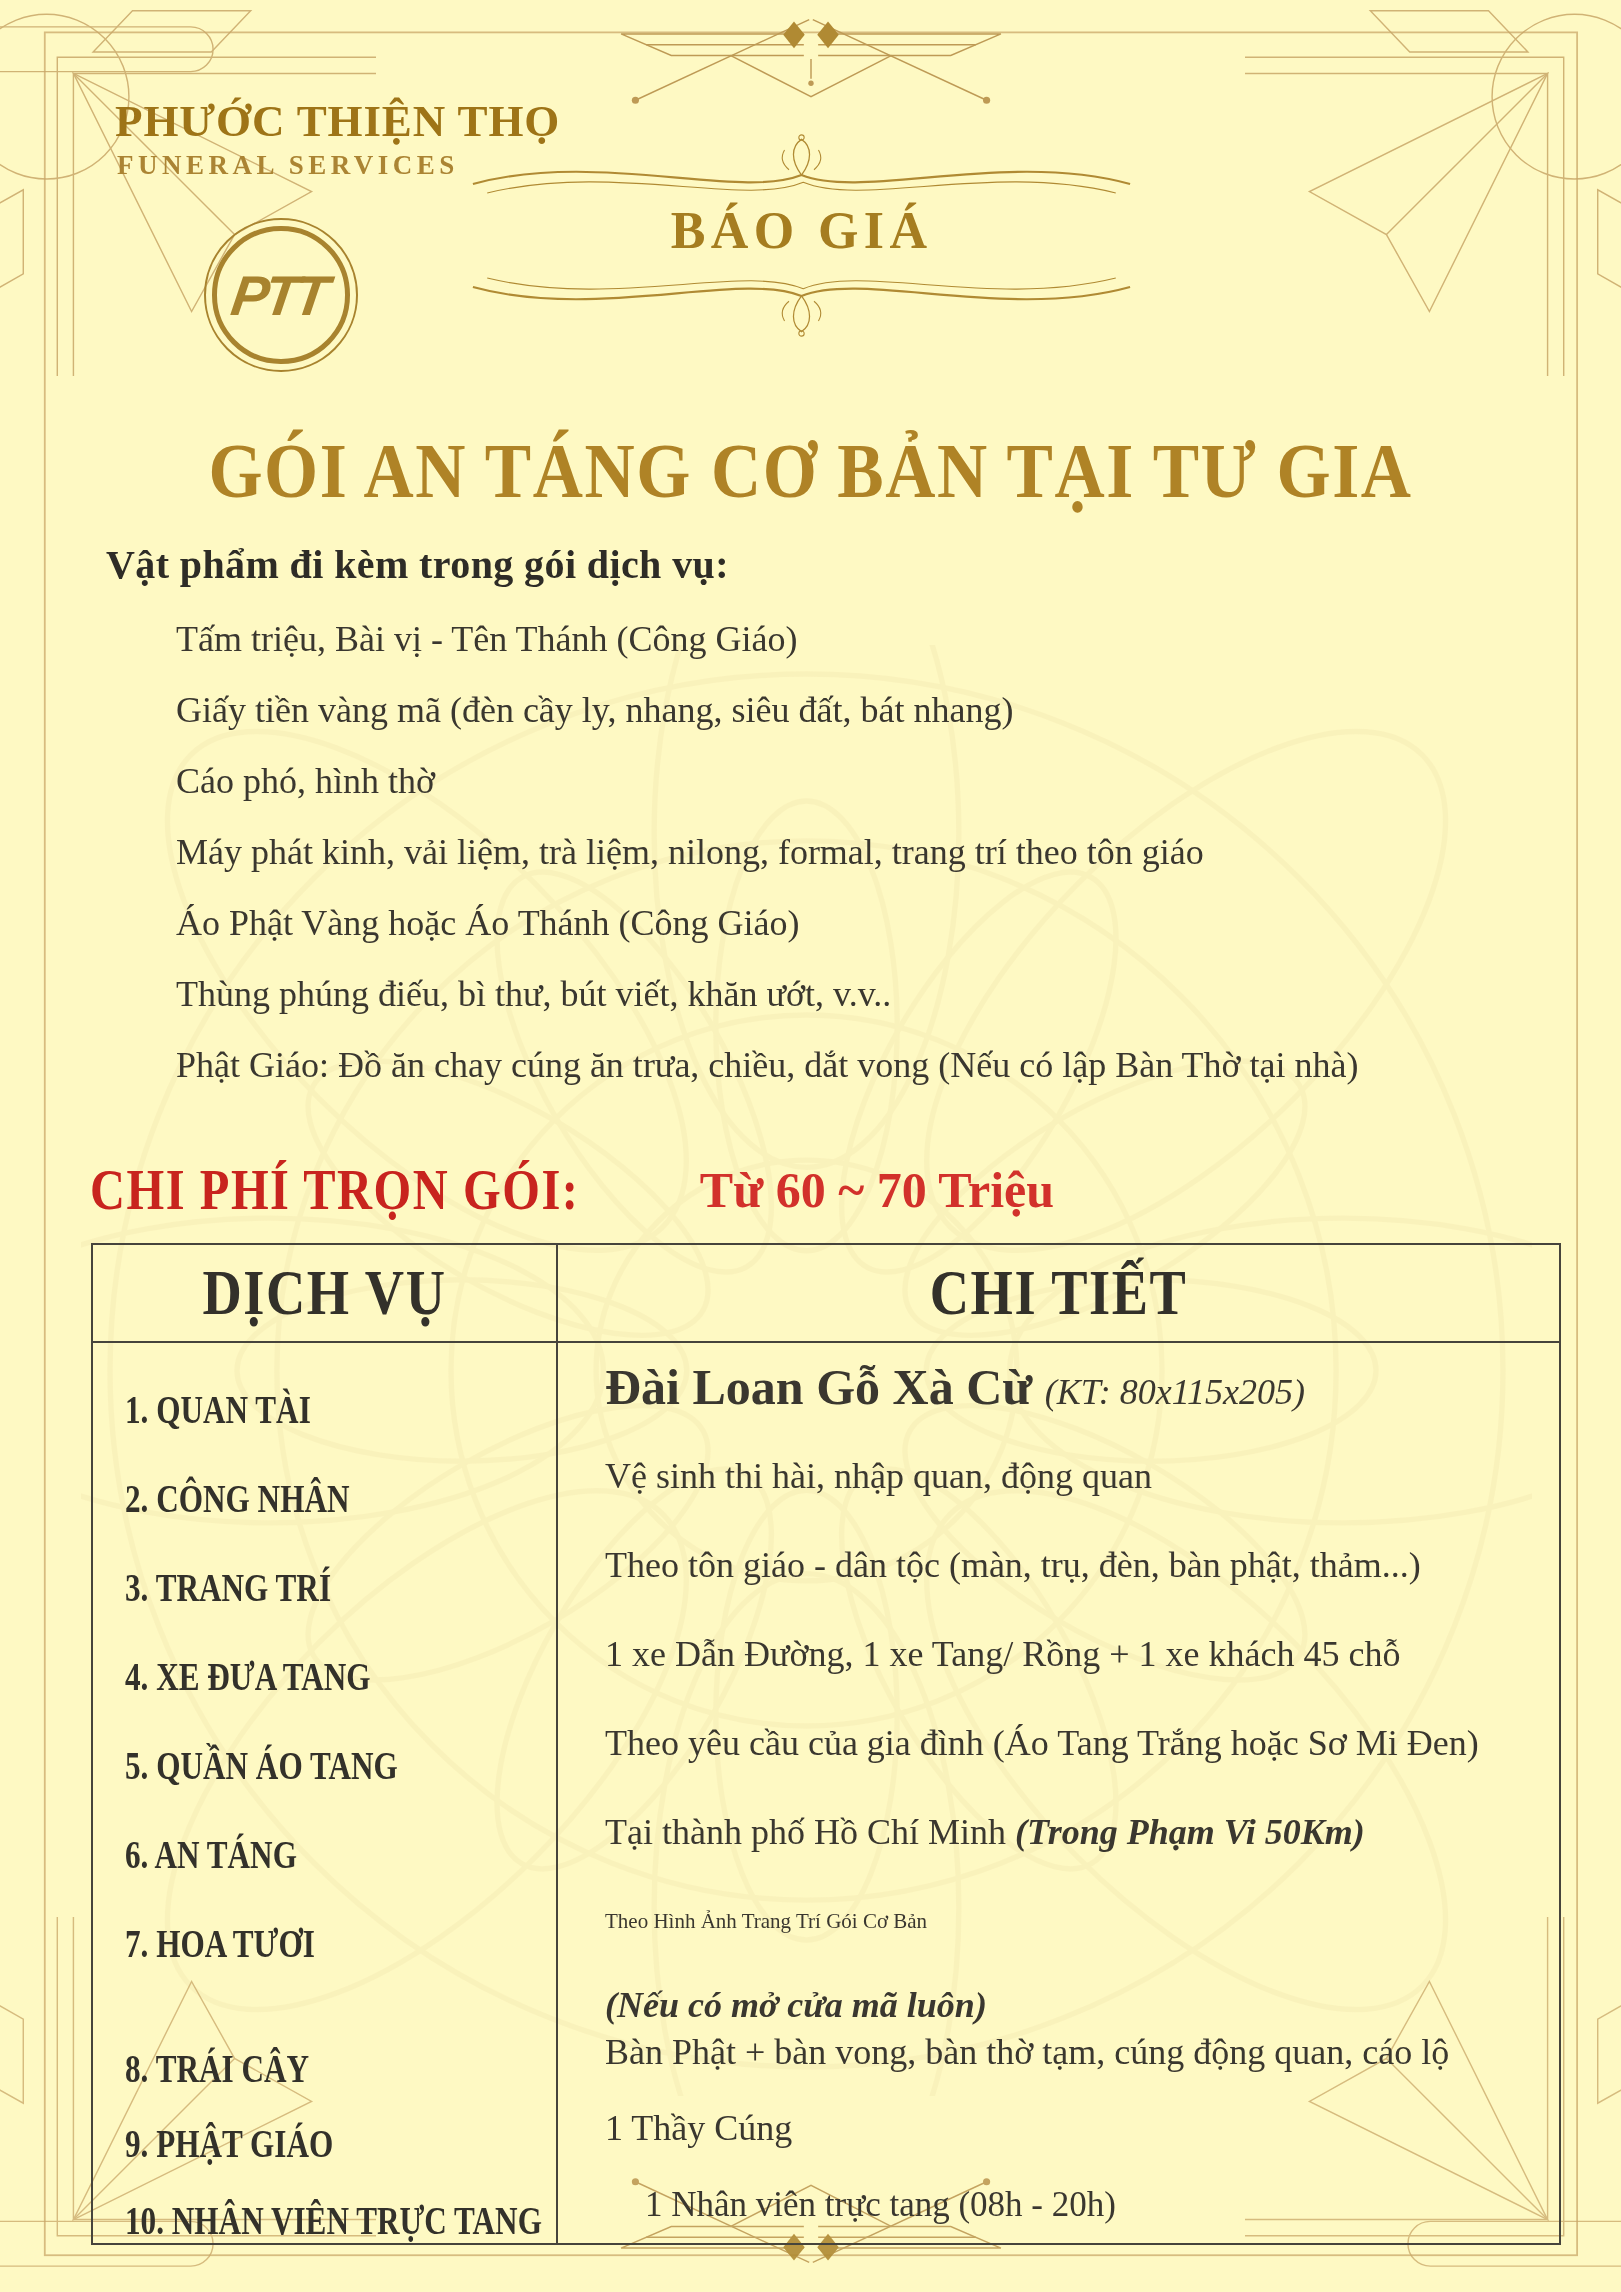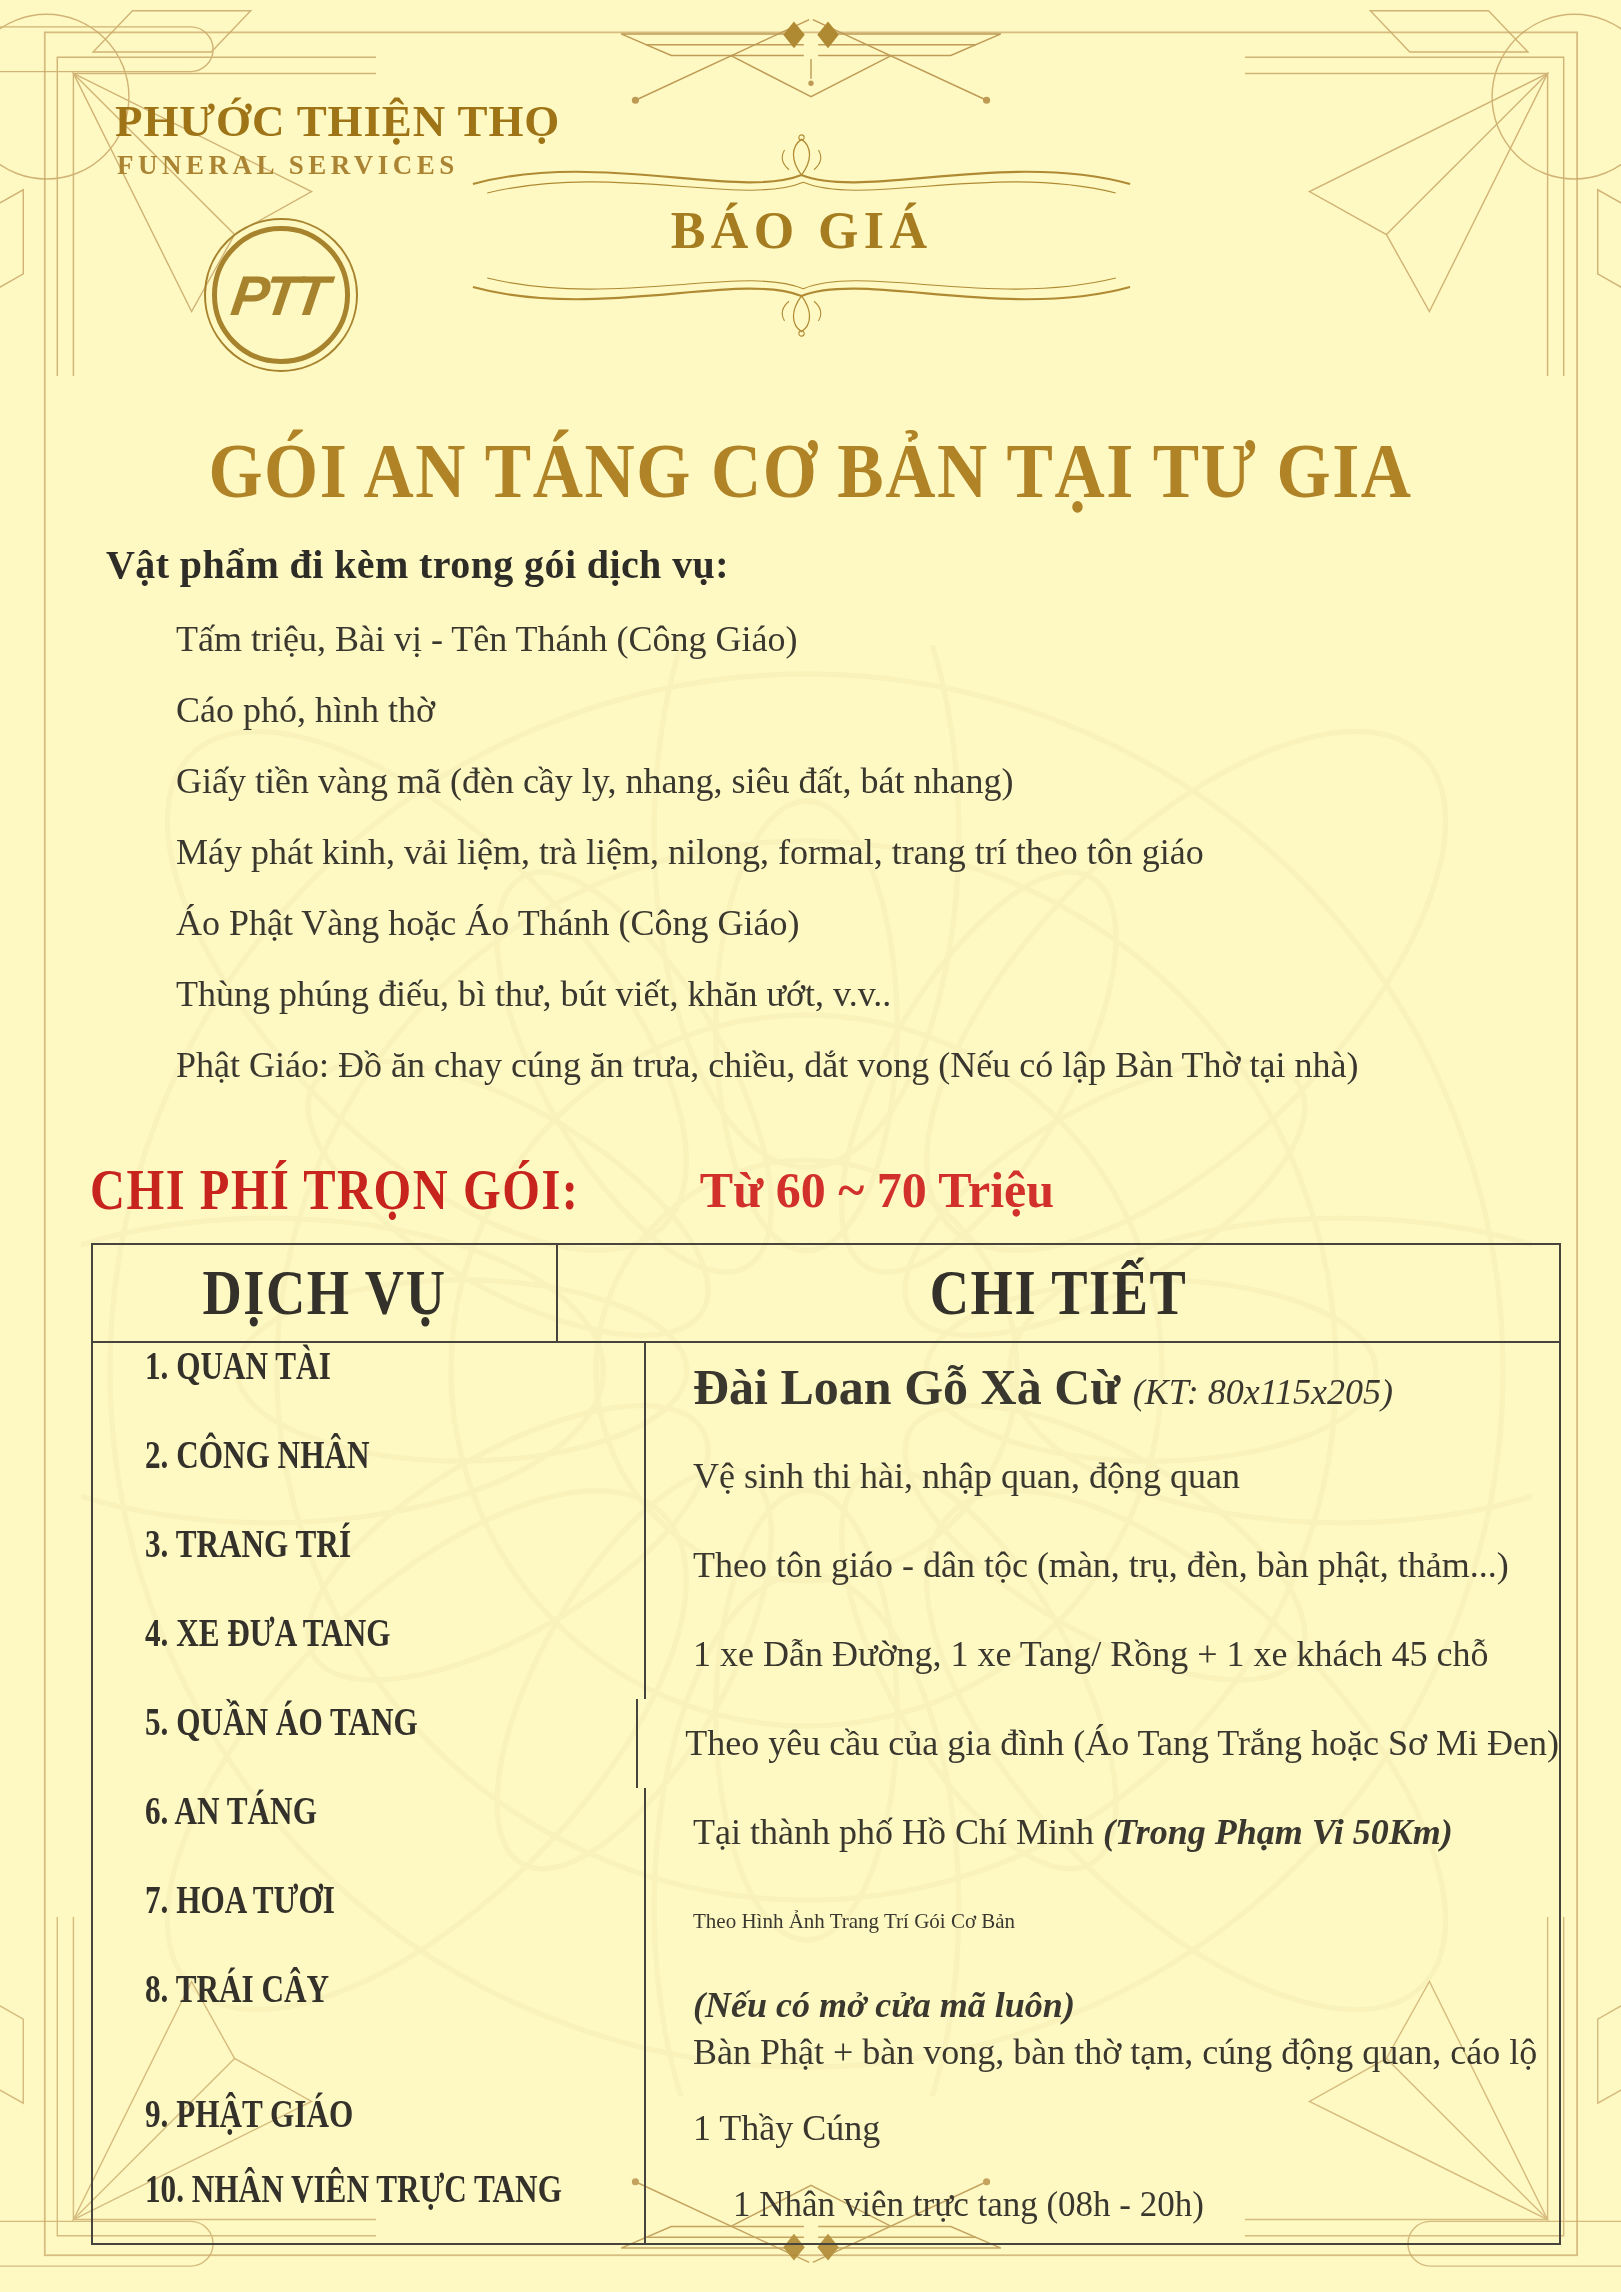--- a/index.html
+++ b/index.html
@@ -57,21 +57,21 @@
   .th{display:flex;align-items:center;justify-content:center;box-sizing:border-box;}
   .th1{width:463px;}
   .th2{flex:1;border-left:2.7px solid #46443C;}
   .th-label{font-size:64px;font-weight:bold;color:#33312A;letter-spacing:1.8px;
     transform:scaleX(0.85);white-space:nowrap;}
   .trow{display:flex;height:89px;box-sizing:border-box;}
   .trow:nth-child(8){height:125px;}
   .trow:nth-child(9){height:75px;}
   .trow:nth-child(10){height:77px;}
   .cell{box-sizing:border-box;}
-  .service{width:551px;padding-left:52px;display:flex;align-items:flex-start;}
+  .service{width:463px;padding-left:32px;display:flex;align-items:flex-end;}
   .svc-label{display:inline-block;font-weight:bold;font-size:39px;color:#33312A;
     transform:scaleX(0.8);transform-origin:left center;white-space:nowrap;}
   .detail{flex:1;border-left:2.7px solid #46443C;padding-left:47px;
     display:flex;flex-direction:column;justify-content:center;font-size:36px;color:#3A372F;}
   .dline{line-height:1.3;white-space:nowrap;}
   .st-b{font-weight:bold;}
   .st-i{font-style:italic;}
   .st-bi{font-weight:bold;font-style:italic;}
   .trow:nth-child(1) .st-b{font-size:50px;}
   .trow:nth-child(7) .dline{font-size:21px;}
@@ -221,22 +221,22 @@
       <path d="M384,40 q12,-10 5,-22" stroke-width="1.2"></path>
       <circle cx="370" cy="4" r="3" stroke-width="1.2"></circle>
     </g>
   </svg>
 
   <div class="main-title">GÓI AN TÁNG CƠ BẢN TẠI TƯ GIA</div>
 
   <div class="included-heading">Vật phẩm đi kèm trong gói dịch vụ:</div>
   <div class="included-list">
       <div class="list-item">Tấm triệu, Bài vị - Tên Thánh (Công Giáo)</div>
+      <div class="list-item">Giấy tiền vàng mã (đèn cầy ly, nhang, siêu đất, bát nhang)</div>
       <div class="list-item">Cáo phó, hình thờ</div>
-      <div class="list-item">Giấy tiền vàng mã (đèn cầy ly, nhang, siêu đất, bát nhang)</div>
       <div class="list-item">Máy phát kinh, vải liệm, trà liệm, nilong, formal, trang trí theo tôn giáo</div>
       <div class="list-item">Áo Phật Vàng hoặc Áo Thánh (Công Giáo)</div>
       <div class="list-item">Thùng phúng điếu, bì thư, bút viết, khăn ướt, v.v..</div>
       <div class="list-item">Phật Giáo: Đồ ăn chay cúng ăn trưa, chiều, dắt vong (Nếu có lập Bàn Thờ tại nhà)</div>
     </div>
 
   <div class="price-row">
     <span class="price-label">CHI PHÍ TRỌN GÓI:</span>
     <span class="price-value">Từ 60 ~ 70 Triệu</span>
   </div>

